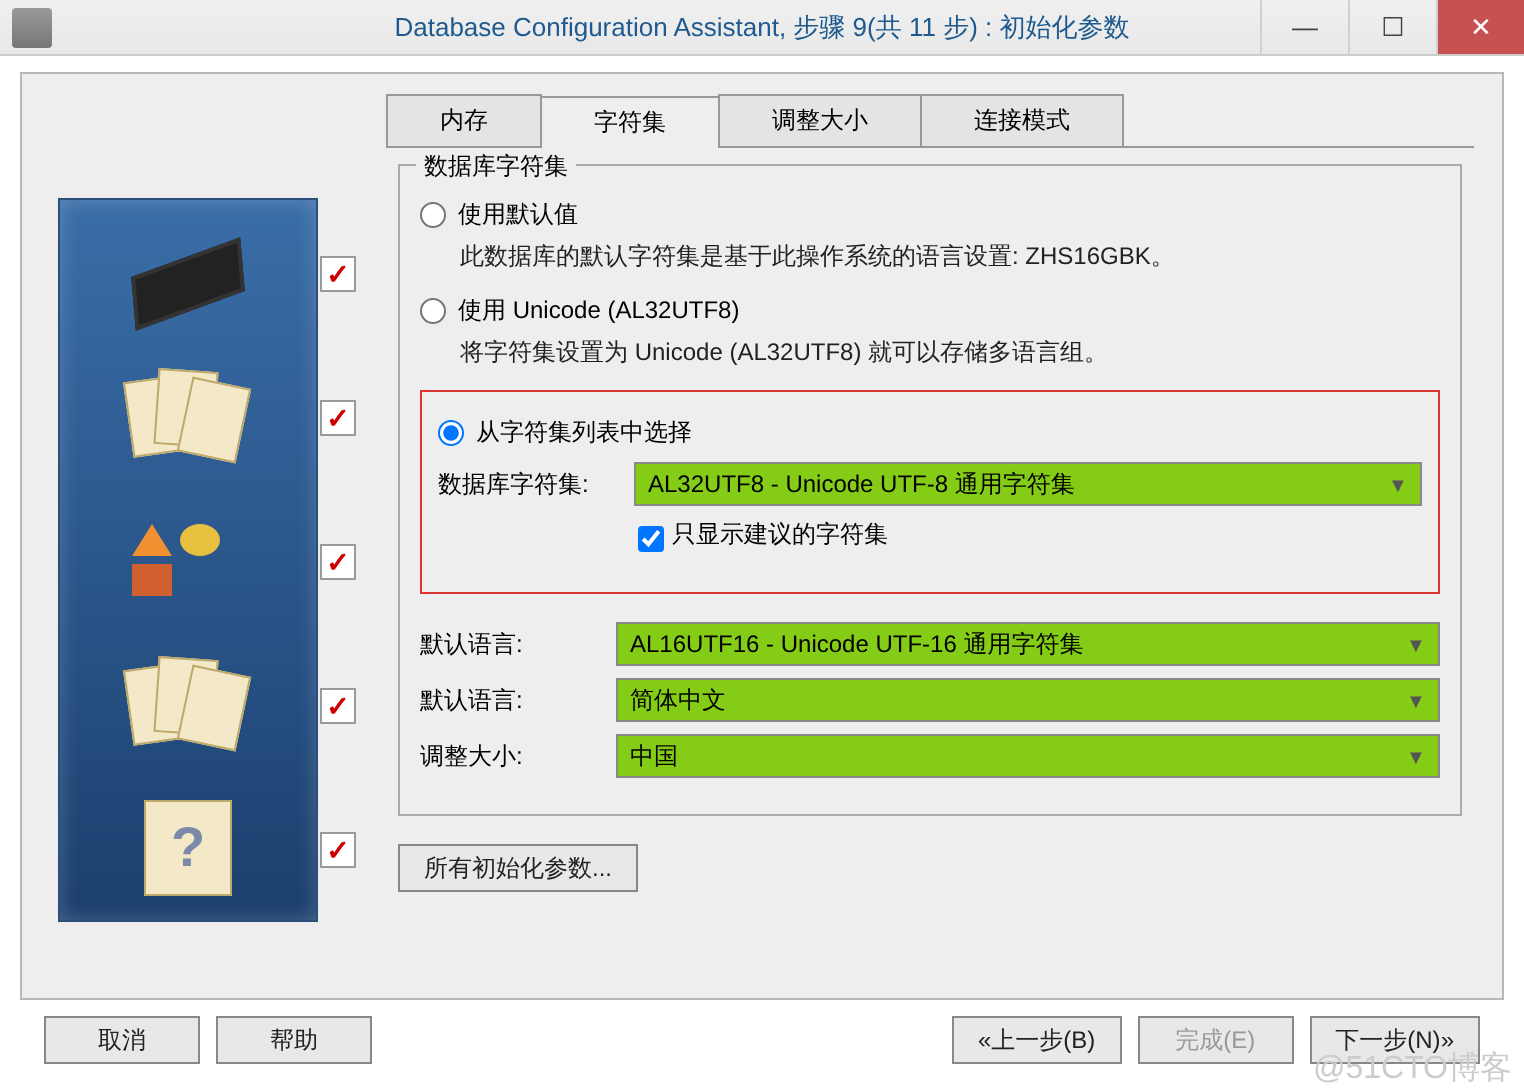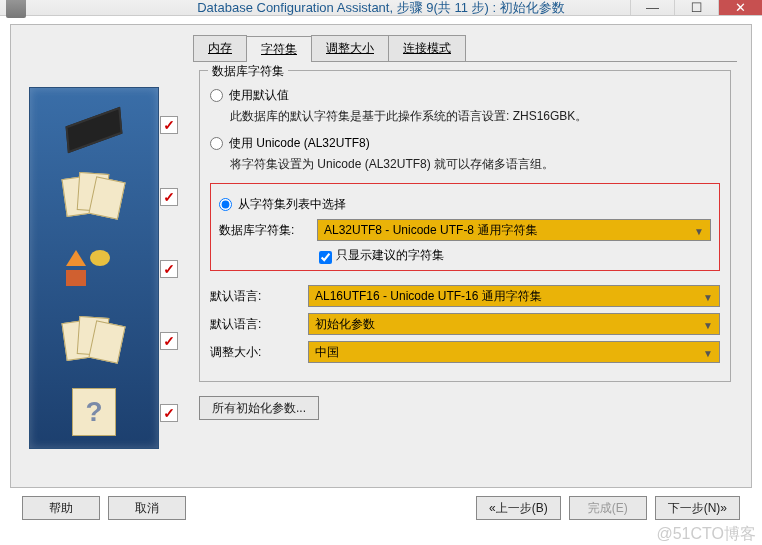--- a/index.html
+++ b/index.html
@@ -1,17 +1,17 @@
 <!DOCTYPE html>
 <html><head>
 <meta charset="utf-8">
 <style>
 * { box-sizing: border-box; margin: 0; padding: 0; }
 body { font-family: "Microsoft YaHei", SimSun, sans-serif; font-size: 12px; background: #fff; width: 762px; height: 545px; overflow: hidden; }
-.titlebar { height: 16px; background: linear-gradient(#f0f0f0,#e8e8e8); border-bottom: 1px solid #ccc; display: flex; align-items: center; position: relative; }
+.titlebar { height: 28px; background: linear-gradient(#f0f0f0,#e8e8e8); border-bottom: 1px solid #ccc; display: flex; align-items: center; position: relative; }
 .titlebar .icon { width: 20px; height: 20px; margin-left: 6px; display:inline-block; background: linear-gradient(#999,#777); border-radius:2px; }
 .titlebar .title { position:absolute; left:0; right:0; text-align:center; color: #1e5a8f; font-size: 13px; }
 .titlebar .winbtns { margin-left: auto; display: flex; height:100%; }
 .winbtn { width: 44px; height: 100%; display:flex; align-items:center; justify-content:center; font-size:13px; color:#444; border-left:1px solid #d0d0d0; }
 .winbtn.close { background:#c75050; color:#fff; }
 .content { padding: 8px 10px 6px 10px; }
 .mainframe { border:1px solid #b8b8b8; height:464px; padding:10px 14px 10px 12px; background:#eeeeee; position:relative; }
 .sidebar { position:absolute; left:18px; top:62px; width:130px; height:362px; background:linear-gradient(#3a6ea8,#1c3f6e); border:1px solid #2a4f7a; box-shadow: inset 0 0 10px rgba(255,255,255,.2); }
 .sb-item { position:relative; height:72px; display:flex; align-items:center; justify-content:center; }
 .sb-chk { position:absolute; right:-20px; top:28px; width:18px; height:18px; background:#fff; border:1px solid #999; display:flex; align-items:center; justify-content:center; color:#c00; font-weight:bold; font-size:14px; }
@@ -24,32 +24,32 @@
 .docs .d2 { left:14px; top:0; transform:rotate(4deg); }
 .docs .d3 { left:28px; top:6px; transform:rotate(12deg); }
 .shapes { width:60px; height:40px; display:flex; flex-wrap:wrap; gap:4px; padding:2px; }
 .shapes span { width:20px; height:16px; }
 .tri { background:#f09030; clip-path: polygon(50% 0,0 100%,100% 100%); }
 .cir { background:#e8c040; border-radius:50%; }
 .sq { background:#d06030; }
 .qm { width:44px; height:48px; background:#f3e8c8; border:1px solid #bda96a; display:flex; align-items:center; justify-content:center; font-size:28px; color:#7a8aa8; font-weight:bold; }
 .tabs-area { margin-left:170px; }
 .tabrow { display:flex; border-bottom:1px solid #999; }
-.tab { padding:4px 14px; border:1px solid #999; border-bottom:none; background:#e4e4e4; margin-right:-1px; font-size:12px;text-decoration:underline; }
+.tab { padding:4px 26px; border:1px solid #999; border-bottom:none; background:#e4e4e4; margin-right:-1px; font-size:12px; }
 .tab.active { background:#eeeeee; position:relative; top:1px; }
 .tabbody { padding:8px 6px 8px 6px; }
 .fieldset { border:1px solid #aaa; padding:10px 10px 12px 10px; position:relative; }
 .fieldset .legend { position:absolute; top:-8px; left:8px; background:#eeeeee; padding:0 4px; font-size:12px; }
 .radio-row { display:flex; align-items:flex-start; margin:6px 0 2px 0; }
 .radio-row input[type=radio] { margin-right:6px; margin-top:2px; }
 .desc { margin:4px 0 10px 20px; font-size:12px; color:#222; }
-.redbox { border:1px solid #d33; padding:6px 8px 6px 8px; margin-top:4px; }
+.redbox { border:1px solid #d33; padding:6px 8px 20px 8px; margin-top:4px; }
 .form-row { display:flex; align-items:center; margin:6px 0; }
 .form-row .lbl { width:98px; font-size:12px; }
-.dd { flex:1; height:22px; border:1px solid #888; background:#eab308; display:flex; align-items:center; padding:0 6px; position:relative; font-size:12px; }
+.dd { flex:1; height:22px; border:1px solid #888; background:#84cc16; display:flex; align-items:center; padding:0 6px; position:relative; font-size:12px; }
 .dd .caret { position:absolute; right:4px; top:4px; width:14px; height:14px; display:flex; align-items:center; justify-content:center; color:#555; font-size:10px; }
 .chk-row { margin:4px 0 0 100px; display:flex; align-items:flex-end; }
 .chk-row input { margin-right:4px; }
 .lower-rows { margin-top:14px; }
 .allparams { margin-top:14px; }
 .btn { border:1px solid #888; background:#e8e8e8; padding:3px 12px; font-size:12px; min-width:78px; height:24px; display:inline-flex; align-items:center; justify-content:center; color:#222; }
 .btn:disabled,.btn.disabled { color:#999; }
 .footer { display:flex; align-items:center; padding:8px 12px 0 12px; gap:8px; }
 .footer .spacer { flex:1; }
 .watermark { position:absolute; right:6px; bottom:0; color:#ccc; font-size:16px; }
@@ -151,21 +151,21 @@
             <div class="form-row">
               <div class="lbl">默认语言:</div>
               <div class="dd">
                 <span>AL16UTF16 - Unicode UTF-16 通用字符集</span>
                 <span class="caret">▼</span>
               </div>
             </div>
             <div class="form-row">
               <div class="lbl">默认语言:</div>
               <div class="dd">
-                <span>初始化参数</span>
+                <span>简体中文</span>
                 <span class="caret">▼</span>
               </div>
             </div>
             <div class="form-row">
               <div class="lbl">调整大小:</div>
               <div class="dd">
                 <span>中国</span>
                 <span class="caret">▼</span>
               </div>
             </div>
@@ -173,21 +173,21 @@
         </div>
 
         <div class="allparams">
           <button class="btn">所有初始化参数...</button>
         </div>
       </div>
     </div>
   </div>
 
   <div class="footer">
+    <button class="btn">取消</button>
     <button class="btn">帮助</button>
-    <button class="btn">取消</button>
     <div class="spacer"></div>
     <button class="btn">« <span>上一步(B)</span></button>
     <button class="btn disabled">完成(E)</button>
     <button class="btn"><span>下一步(N)</span> »</button>
   </div>
 </div>
 <div class="watermark">@51CTO博客</div>
 
 </body></html>

